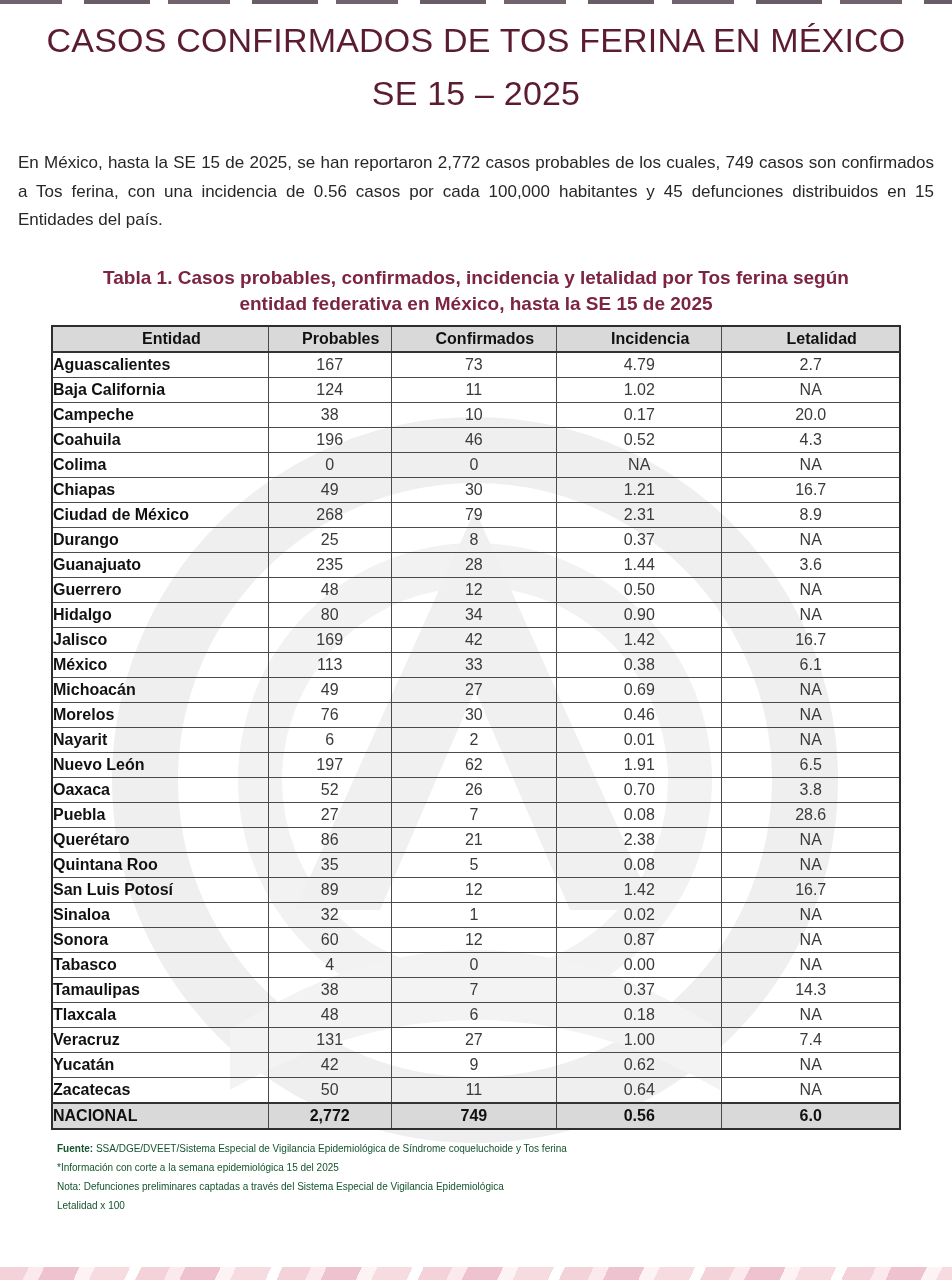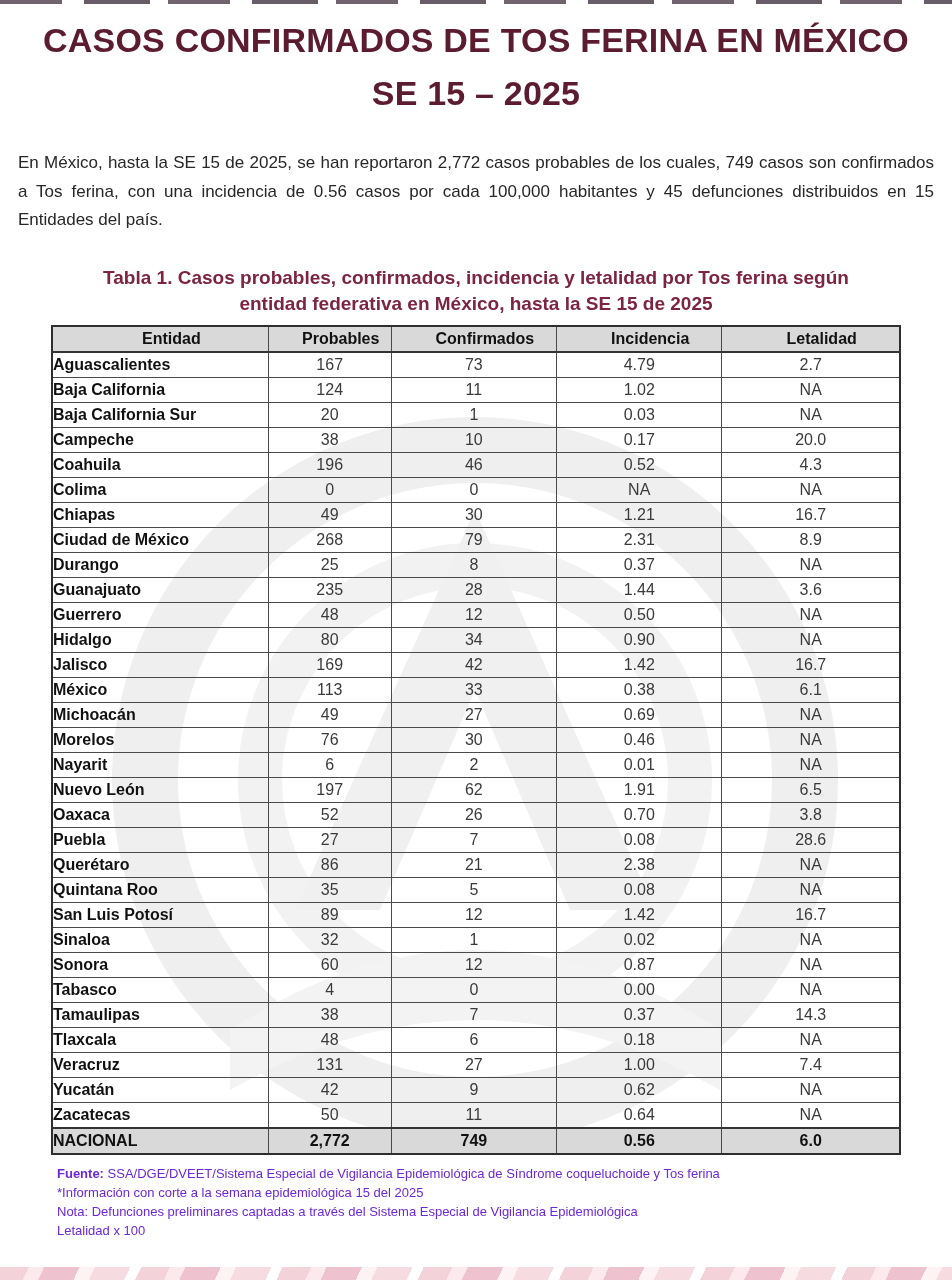--- a/index.html
+++ b/index.html
@@ -17,21 +17,21 @@
     background: repeating-linear-gradient(90deg,
       #41303d 0 62px, #ffffff 62px 84px, #362634 84px 150px, #ffffff 150px 168px);
     opacity: .75; z-index: 3;
   }
 
   .title {
     margin: 14px 20px 0 20px;
     text-align: center;
     color: #5c1c30;
     font-size: 34px;
-    font-weight: bold;
+    font-weight: normal;
     line-height: 1.55;
     letter-spacing: .2px;
     position: relative; z-index: 2;
   }
   .title .line { display: block; }
 
   .intro {
     margin: 30px 18px 0 18px;
     font-size: 17px;
     line-height: 28.5px;
@@ -89,23 +89,23 @@
   table.data tr.total td {
     background: #d9d9d9;
     font-weight: bold;
     color: #111111;
     border-top: 2px solid #333333;
   }
   table.data { border: 2px solid #2e2e2e; }
 
   .footnotes {
     margin: 9px 0 0 57px;
-    font-size: 13px;
+    font-size: 10px;
     line-height: 19px;
-    color: #6d28d9;
+    color: #14532d;
     position: relative; z-index: 2;
   }
   .footnotes .bold { font-weight: bold; }
 
   .bottom-pattern {
     position: absolute; bottom: 0; left: 0;
     width: 100%; height: 13px;
     background:
       repeating-linear-gradient(115deg,
         #f4d2da 0 26px, #fbe9ed 26px 40px, #eec3cf 40px 72px,
@@ -165,27 +165,20 @@
           <td>2.7</td>
         </tr>
         <tr>
           <td class="entity">Baja California</td>
           <td>124</td>
           <td>11</td>
           <td>1.02</td>
           <td>NA</td>
         </tr>
         <tr>
-          <td class="entity">Baja California Sur</td>
-          <td>20</td>
-          <td>1</td>
-          <td>0.03</td>
-          <td>NA</td>
-        </tr>
-        <tr>
           <td class="entity">Campeche</td>
           <td>38</td>
           <td>10</td>
           <td>0.17</td>
           <td>20.0</td>
         </tr>
         <tr>
           <td class="entity">Coahuila</td>
           <td>196</td>
           <td>46</td>

